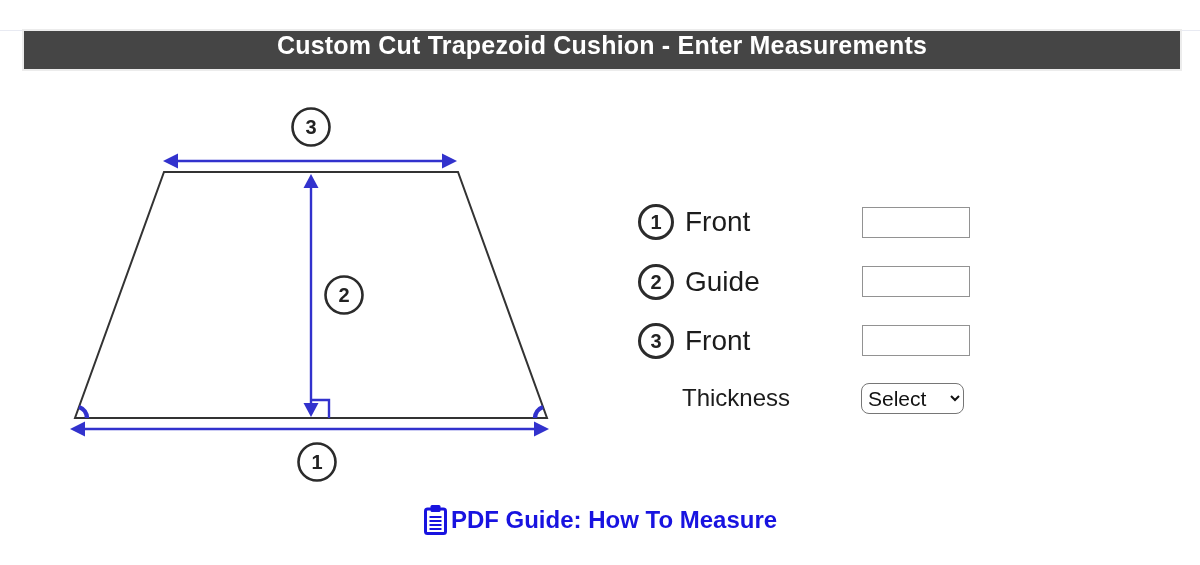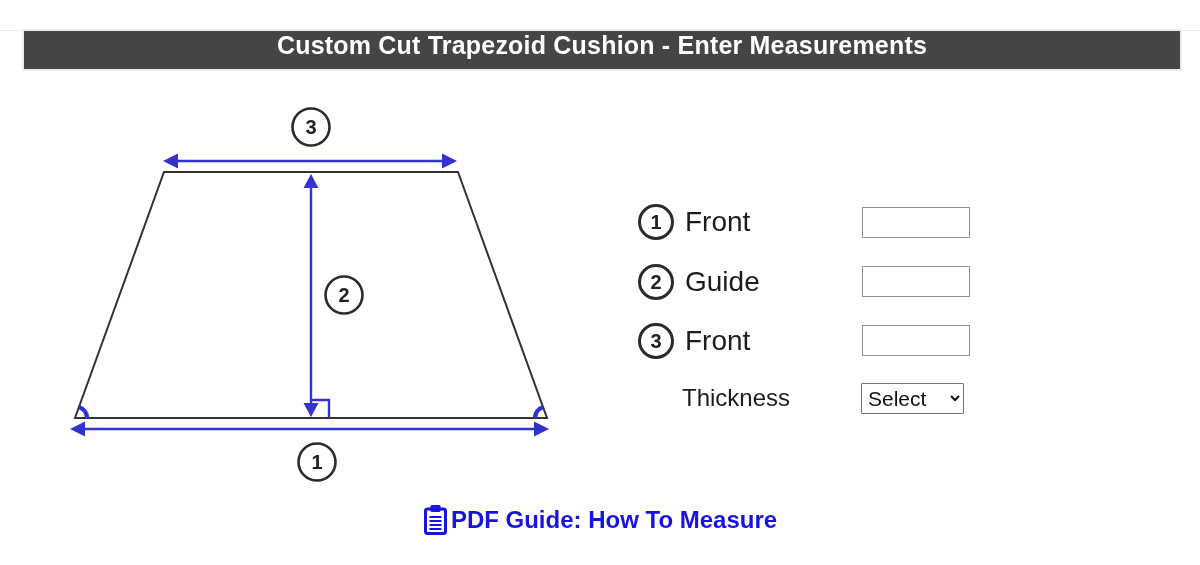--- a/index.html
+++ b/index.html
@@ -29,21 +29,21 @@
     font-size:20px;font-weight:600;color:#222;box-sizing:border-box;background:#fff;}
   .lbl{font-size:28px;color:var(--text-dark,#1c1c1c);}
 
   .measure-input{position:absolute;left:862px;width:108px;height:31px;box-sizing:border-box;
     border:1px solid var(--input-border,#929292);background:#fff;font-size:20px;
     padding:2px 6px;font-family:inherit;outline:none;}
 
   .thickness-label{position:absolute;left:634px;top:384px;font-size:24px;color:var(--text-dark,#1c1c1c);margin-left:48px;}
   .thickness-select{position:absolute;left:861px;top:383px;width:103px;height:31px;
     font-size:21px;font-family:inherit;color:#111;background:#fff;
-    border:1px solid var(--select-border,#767676);border-radius:1px;padding:0 2px;}
+    border:1px solid var(--select-border,#767676);border-radius:8px;padding:0 2px;}
 
   .pdf-link{position:absolute;left:0;top:504px;width:1200px;display:flex;align-items:center;
     justify-content:center;gap:3px;text-decoration:none;
     color:var(--link-blue,#1813e0);font-size:24px;font-weight:bold;cursor:pointer;}
   .icon-stroke{stroke:var(--link-blue,#1813e0);fill:#fff;}
   .icon-fill{fill:var(--link-blue,#1813e0);stroke:none;}
   .icon-line{stroke:var(--link-blue,#1813e0);stroke-width:2;fill:none;}
 </style>
 </head>
 <body>

